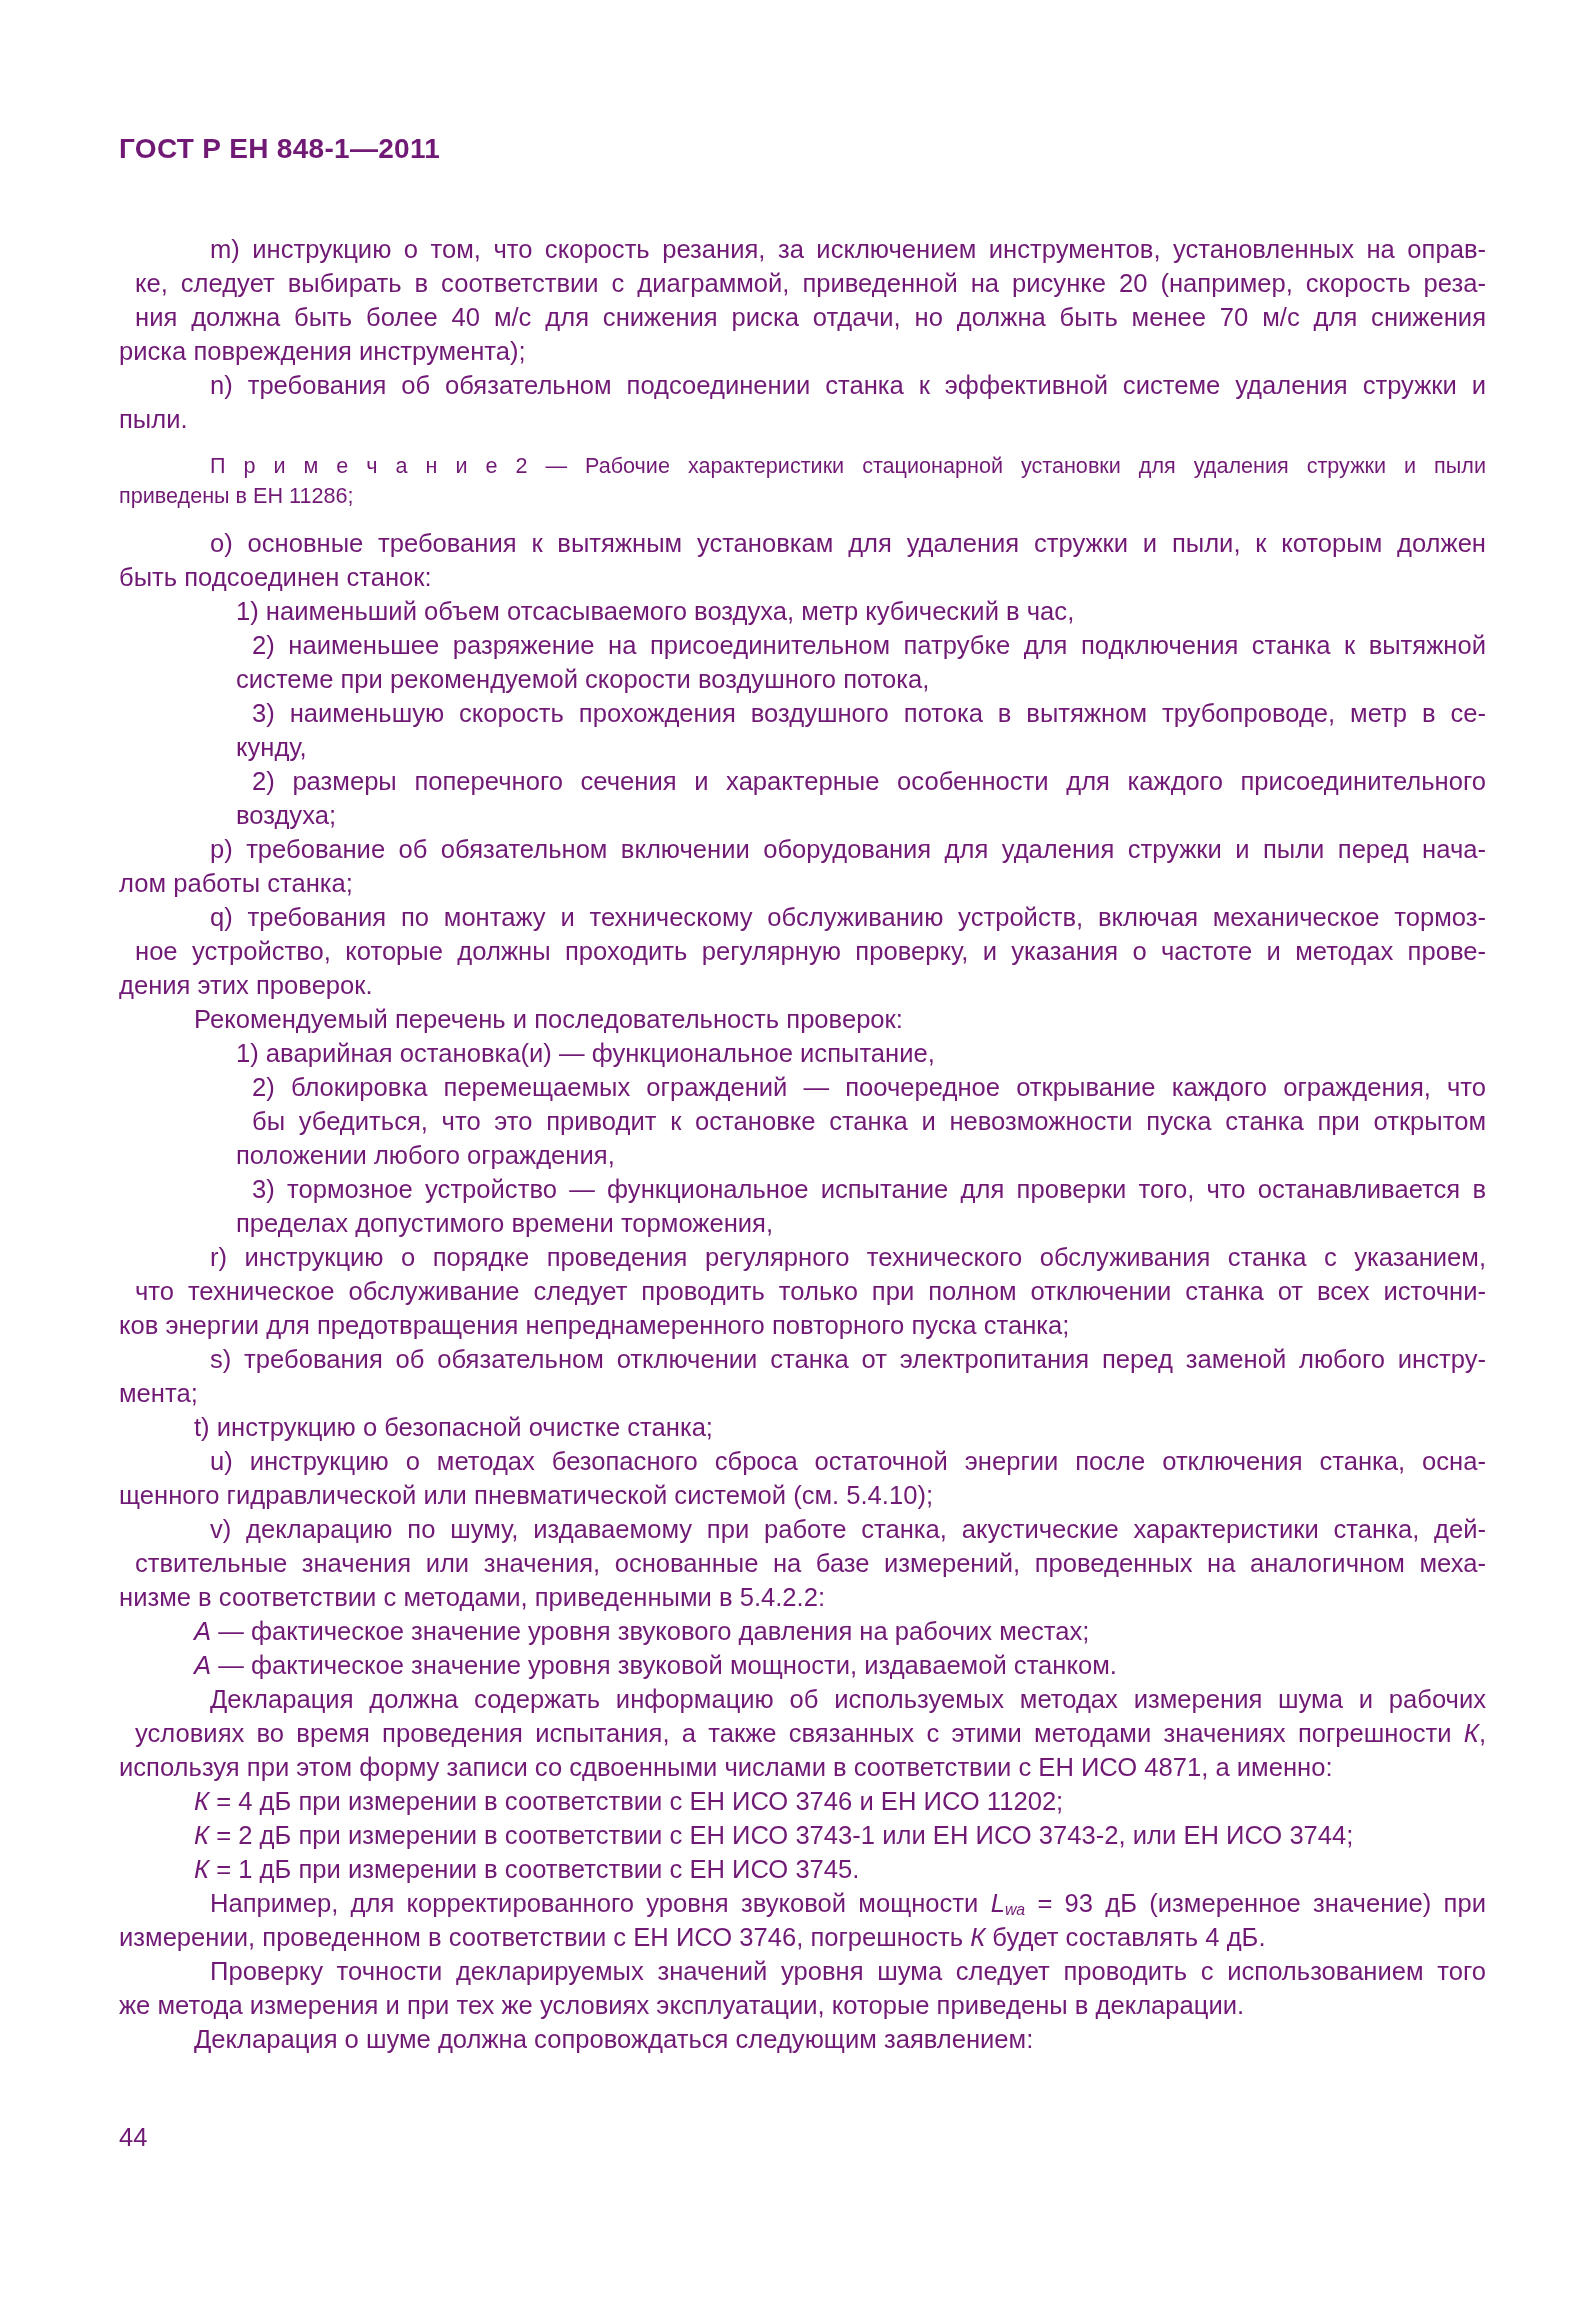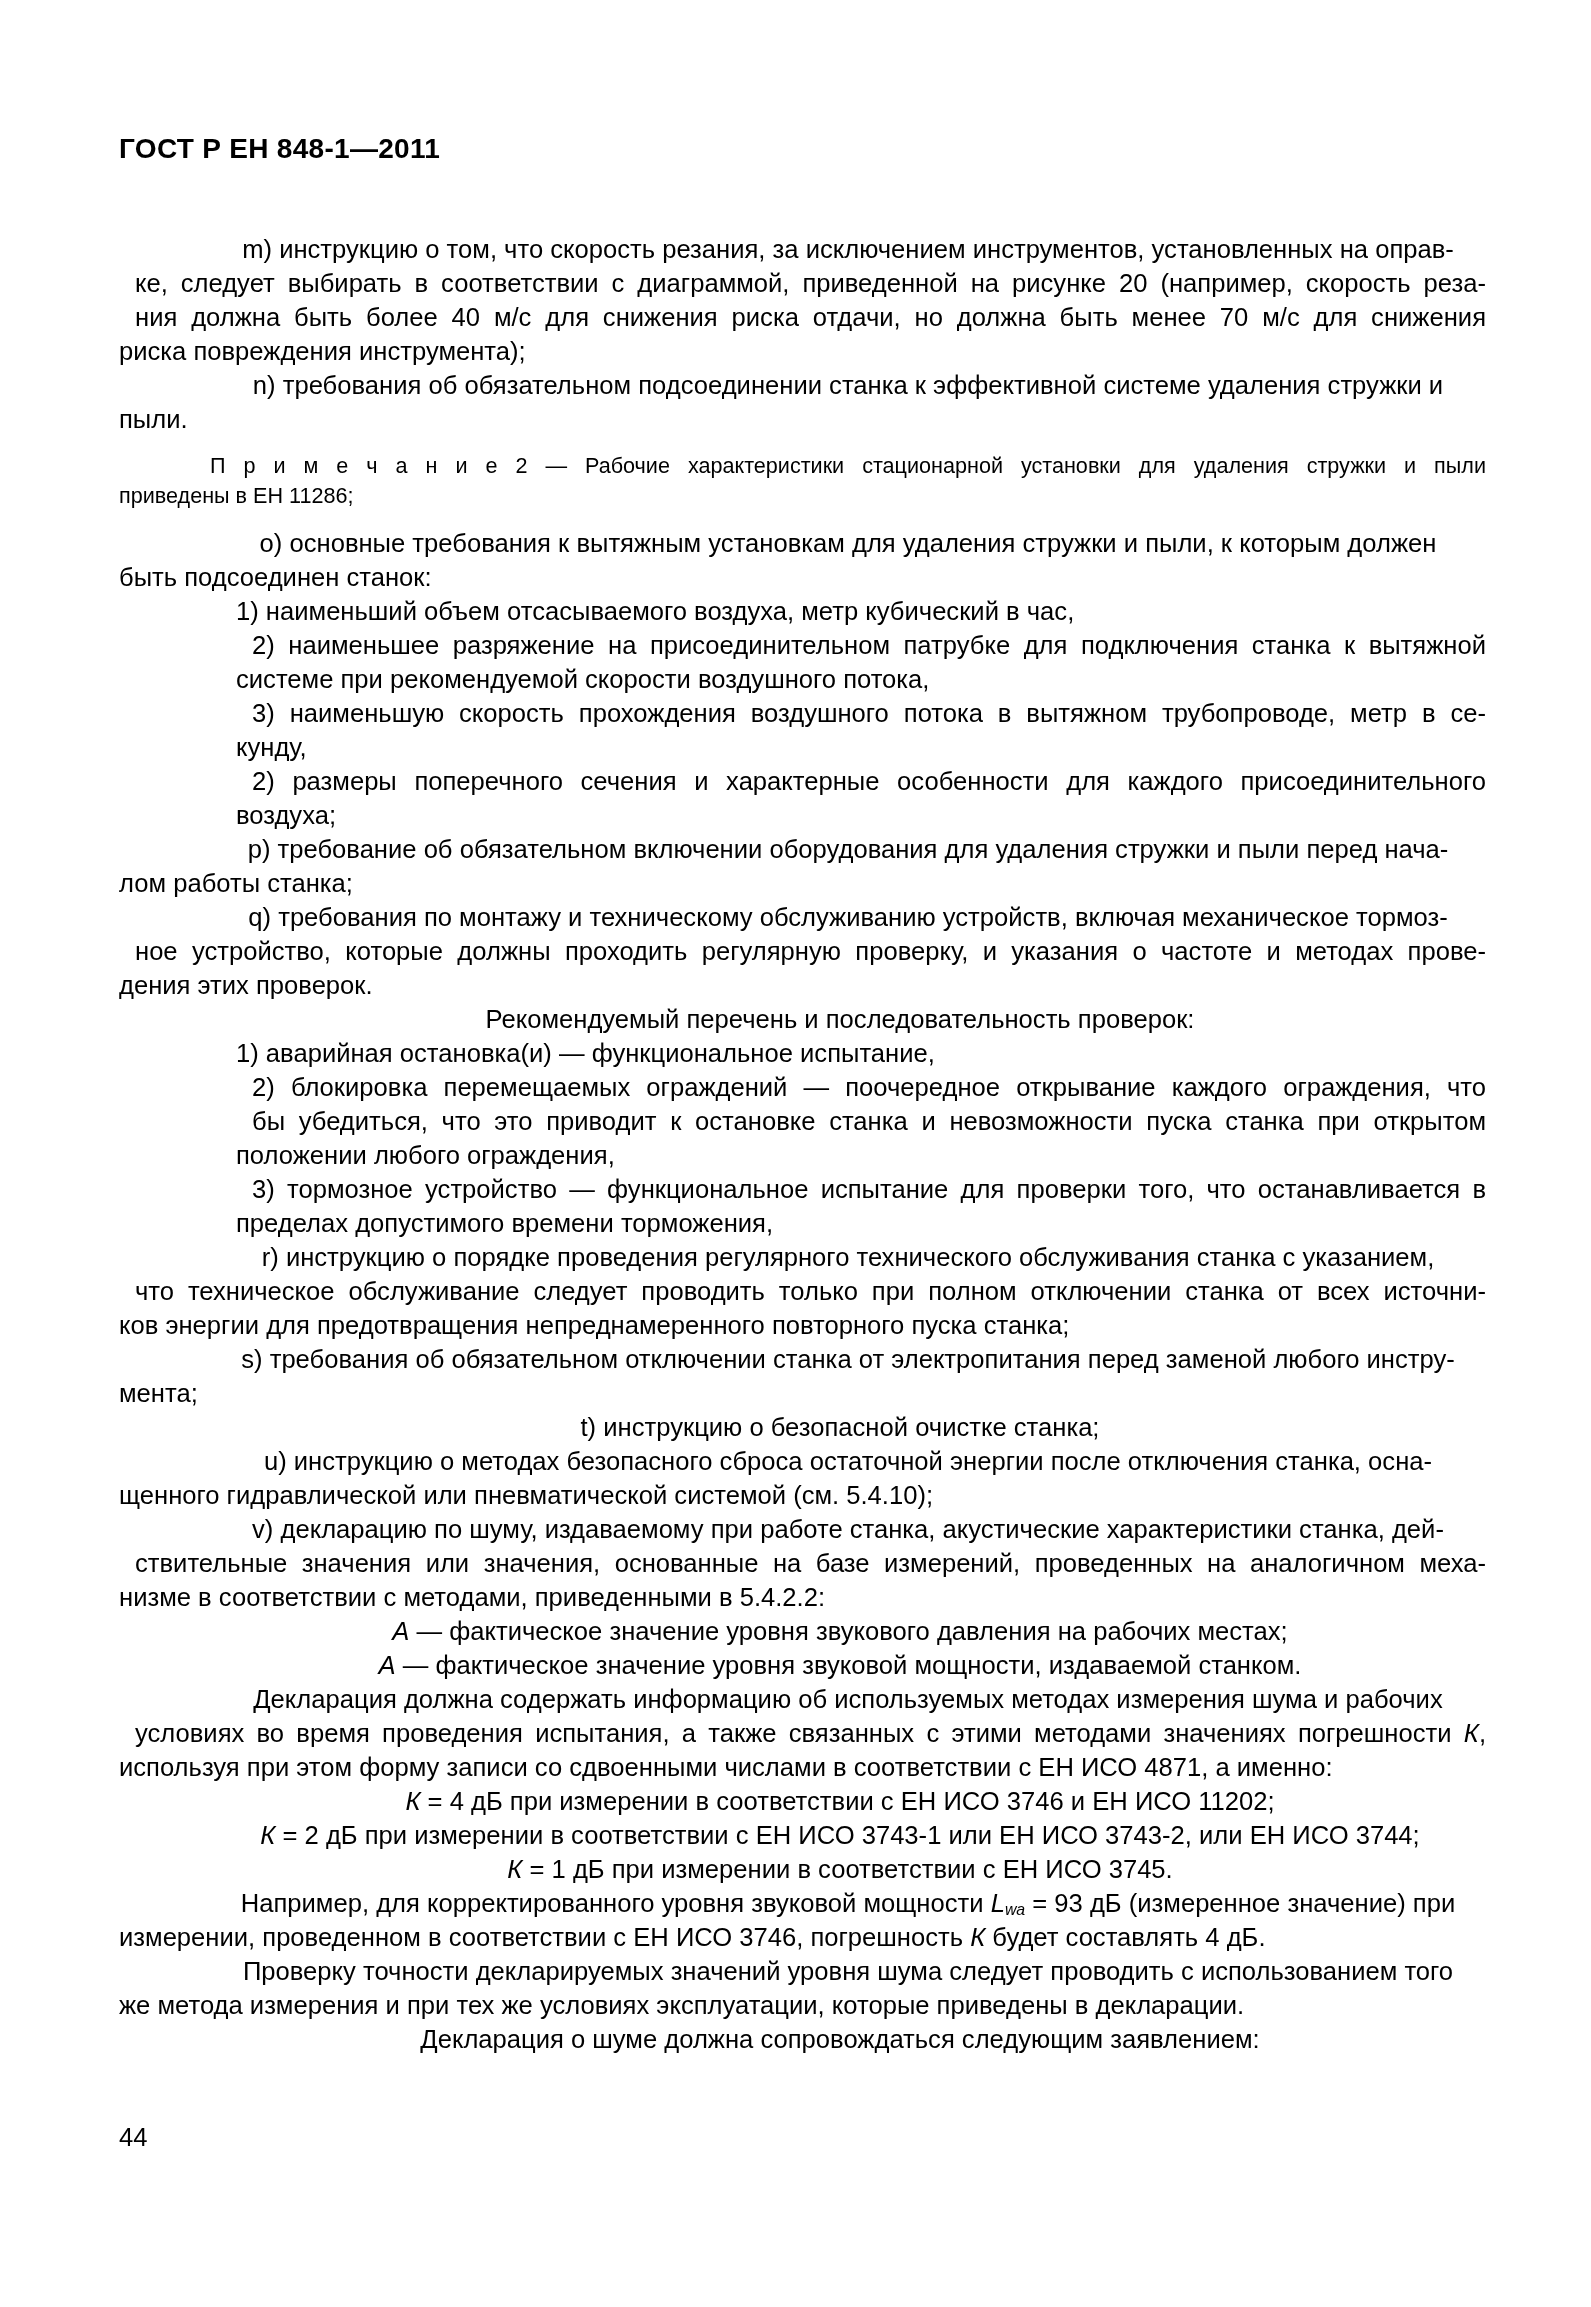--- a/index.html
+++ b/index.html
@@ -7,21 +7,21 @@
     margin: 0;
     padding: 0;
     background: #e8e8e8;
   }
   .page {
     position: relative;
     width: 1591px;
     height: 2307px;
     margin: 0 auto;
     background: #ffffff;
-    color: #000000;
+    color: #701a75;
     font-family: "Liberation Sans", "DejaVu Sans", sans-serif;
     font-size: 25.6px;
     overflow: hidden;
   }
   .doc-header {
     position: absolute;
     top: 133px;
     left: 119px;
     font-size: 28px;
     font-weight: bold;
@@ -42,21 +42,21 @@
     white-space: normal;
   }
   
   .line.j { text-align: justify; margin-left: 16px; }
   .line.j::after {
     content: "";
     display: inline-block;
     width: 100%;
     height: 0;
   }
-  .para > .line.first { padding-left: 75px; text-align: center; }
+  .para > .line.first { padding-left: 75px; }
   .list > .line { padding-left: 117px; }
   .note {
     font-size: 21.6px;
     margin: 15px 0;
   }
   .note .line {
     height: 30px;
     line-height: 30px;
   }
   .note > .line.first { padding-left: 75px; }

